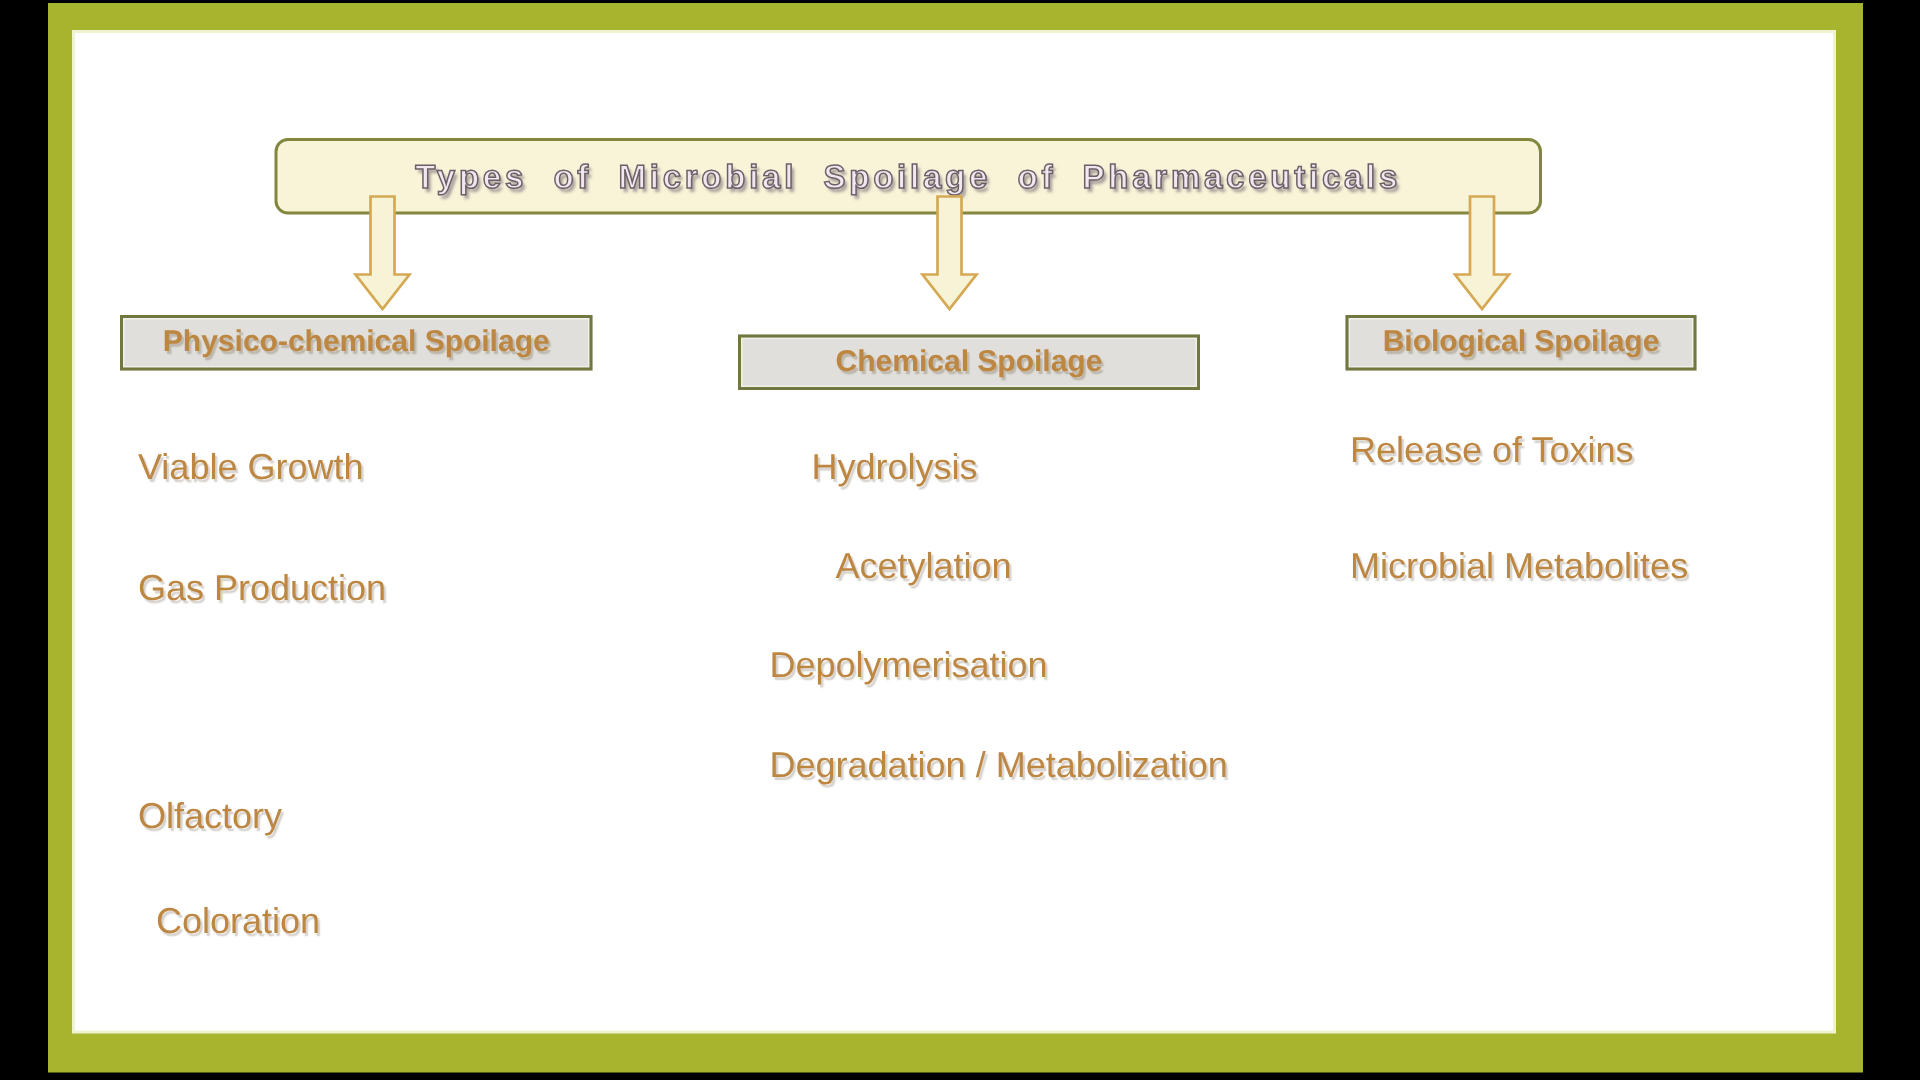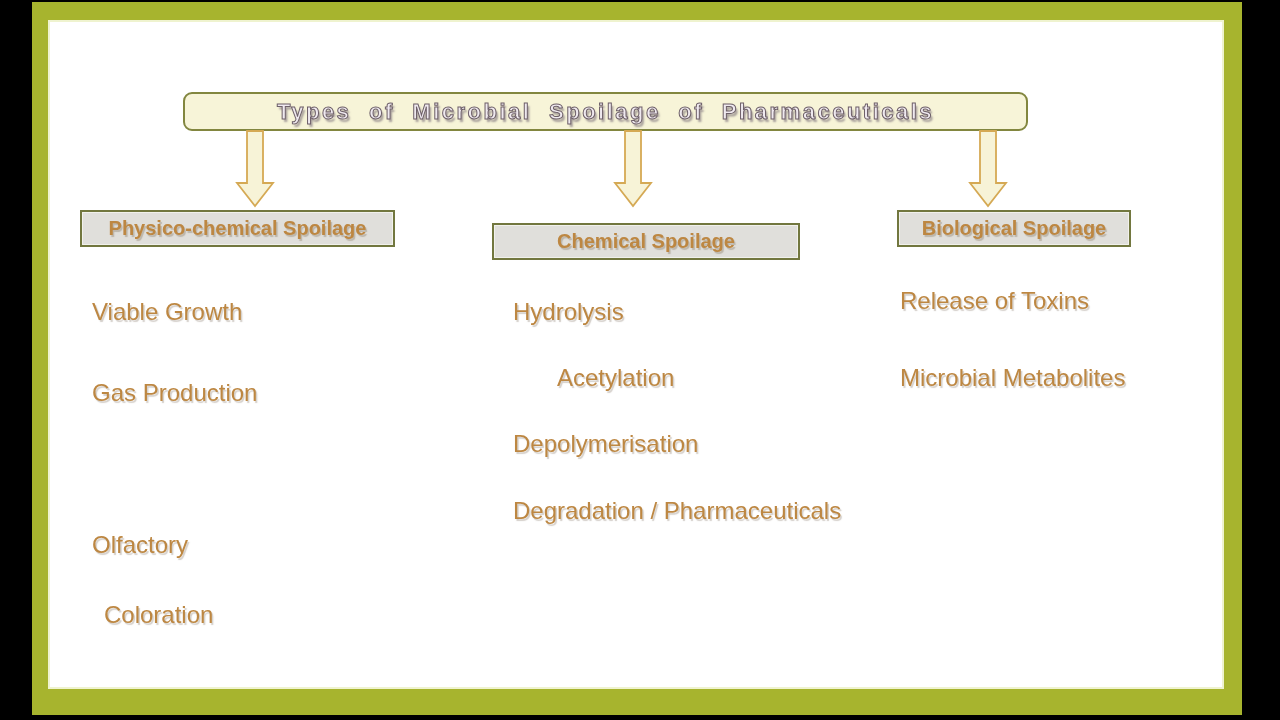--- a/index.html
+++ b/index.html
@@ -19,21 +19,21 @@
   }
   .canvas {
     position: absolute;
     left: 18px; top: 20px; right: 20px; bottom: 28px;
     background: #ffffff;
     box-shadow: 0 0 0 2px #eff3cf;
   }
   .title-box {
     position: absolute;
     left: 183px; top: 92px;
-    width: 845px; height: 39px;
+    width: 845px; height: 51px;
     background: #f7f4d8;
     border: 2.5px solid #82863f;
     border-radius: 9px;
     box-sizing: border-box;
     display: flex; align-items: center; justify-content: center;
   }
   .title-text {
     font-size: 22px;
     font-weight: bold;
     letter-spacing: 2.5px;
@@ -104,21 +104,21 @@
   </div>
   <div class="hbox" style="left:897px; top:210px; width:234px;">
     <span>Biological Spoilage</span>
   </div>
 
   <div class="item" style="left:92px; top:298px;">Viable Growth</div>
   <div class="item" style="left:92px; top:379px;">Gas Production</div>
   <div class="item" style="left:92px; top:531px;">Olfactory</div>
   <div class="item" style="left:92px; top:601px;margin-left:12px;">Coloration</div>
 
-  <div class="item" style="left:513px; top:298px;">Hydrolysis</div>
+  <div class="item" style="left:541px; top:298px;">Hydrolysis</div>
   <div class="item" style="left:513px; top:364px;margin-left:44px;">Acetylation</div>
   <div class="item" style="left:513px; top:430px;">Depolymerisation</div>
-  <div class="item" style="left:513px; top:497px;">Degradation / Pharmaceuticals</div>
+  <div class="item" style="left:513px; top:497px;">Degradation / Metabolization</div>
 
   <div class="item" style="left:900px; top:287px;">Release of Toxins</div>
   <div class="item" style="left:900px; top:364px;">Microbial Metabolites</div>
 
 </div>
 
 </body></html>

